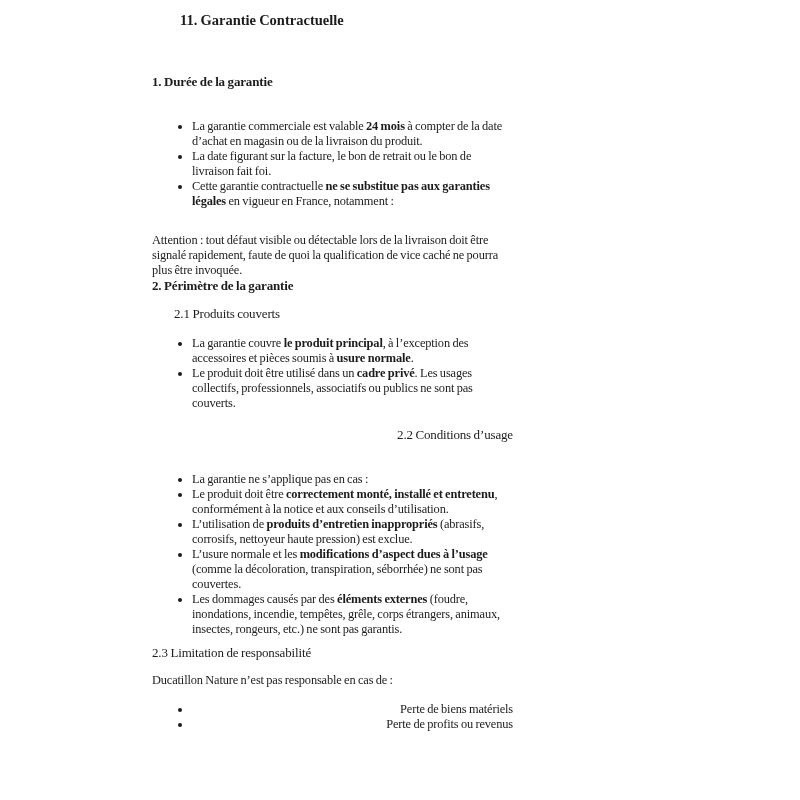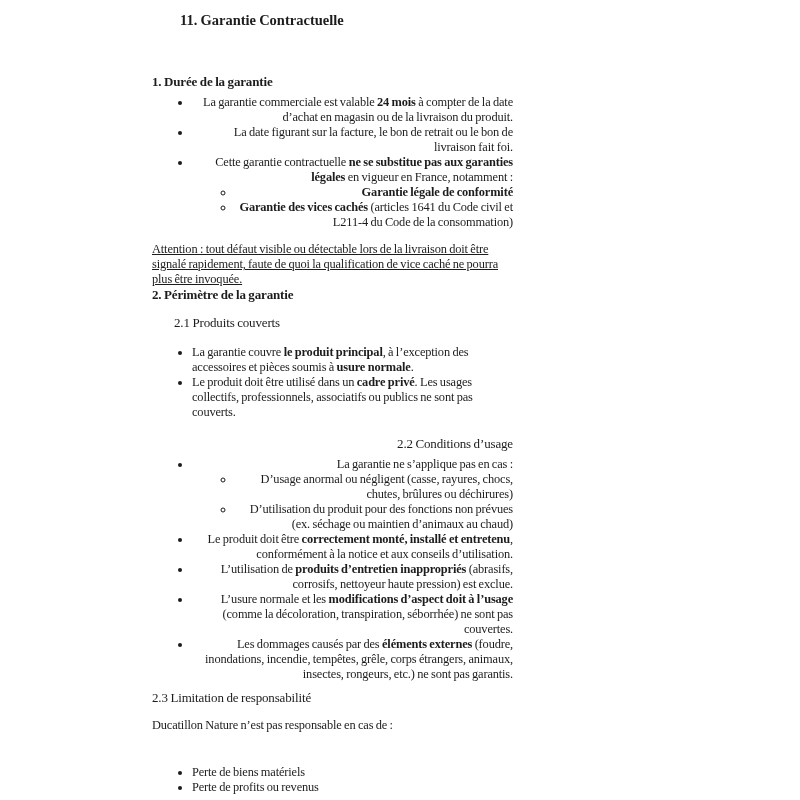--- a/index.html
+++ b/index.html
@@ -31,76 +31,68 @@
   h2 { font-weight: bold; }
   h3 { font-weight: normal; }
   ul { margin: 0; padding: 0 0 0 40px; }
   ul.bl { list-style-type: disc; }
   ul.sl { list-style-type: circle; padding-left: 43px; }
   li { margin: 0; padding: 0; }
   b { font-weight: bold; }
   
   .mt-intro { margin-top: 14px; }
   .mt-h1    { margin-top: 46px; }
-  .mt-list  { margin-top: 6px; text-align: right; }
-  .mt-att   { margin-top: 12px; text-decoration: underline; }
+  .mt-list  { margin-top: 30px; }
+  .mt-att   { margin-top: 24px; }
   .mt-h2    { }
   .mt-sub   { margin-top: 13px; margin-left: 22px; }
   .mt-sub2  { margin-top: 16px; text-align: right; }
   .mt-sub3  { margin-top: 8px; }
   .mt-list2 { margin-top: 15px; }
   .mt-p     { margin-top: 13px; }
-  .mt-list3 { margin-top: 32px; }
+  .mt-list3 { margin-top: 14px; text-align: right; }
 </style>
 </head>
 <body>
 
 <div class="page">
 
   <h1 class="doc-title">11. Garantie Contractuelle</h1>
 
 
   <h2 class="mt-h1">1. Durée de la garantie</h2>
 
   <ul class="bl mt-list">
     <li>La garantie commerciale est valable <b>24 mois</b> à compter de la date d’achat en magasin ou de la livraison du produit.</li>
     <li>La date figurant sur la facture, le bon de retrait ou le bon de livraison fait foi.</li>
     <li>
       <span>Cette garantie contractuelle <b>ne se substitue pas aux garanties légales</b> en vigueur en France, notamment :</span>
-      <ul class="sl">
-        <li><b>Garantie légale de conformité</b></li>
-        <li><b>Garantie des vices cachés</b> (articles 1641 du Code civil et L211-4 du Code de la consommation)</li>
-      </ul>
     </li>
   </ul>
 
   <p class="mt-att">Attention : tout défaut visible ou détectable lors de la livraison doit être signalé rapidement, faute de quoi la qualification de vice caché ne pourra plus être invoquée.</p>
 
   <h2 class="mt-h2">2. Périmètre de la garantie</h2>
 
   <h3 class="mt-sub">2.1 Produits couverts</h3>
 
   <ul class="bl mt-list2">
     <li>La garantie couvre <b>le produit principal</b>, à l’exception des accessoires et pièces soumis à <b>usure normale</b>.</li>
     <li>Le produit doit être utilisé dans un <b>cadre privé</b>. Les usages collectifs, professionnels, associatifs ou publics ne sont pas couverts.</li>
   </ul>
 
   <h3 class="mt-sub2">2.2 Conditions d’usage</h3>
 
   <ul class="bl mt-list">
     <li>
       <span>La garantie ne s’applique pas en cas :</span>
-      <ul class="sl">
-        <li>D’usage anormal ou négligent (casse, rayures, chocs, chutes, brûlures ou déchirures)</li>
-        <li>D’utilisation du produit pour des fonctions non prévues (ex. séchage ou maintien d’animaux au chaud)</li>
-      </ul>
     </li>
     <li>Le produit doit être <b>correctement monté, installé et entretenu</b>, conformément à la notice et aux conseils d’utilisation.</li>
     <li>L’utilisation de <b>produits d’entretien inappropriés</b> (abrasifs, corrosifs, nettoyeur haute pression) est exclue.</li>
-    <li>L’usure normale et les <b>modifications d’aspect doit à l’usage</b> (comme la décoloration, transpiration, séborrhée) ne sont pas couvertes.</li>
+    <li>L’usure normale et les <b>modifications d’aspect dues à l’usage</b> (comme la décoloration, transpiration, séborrhée) ne sont pas couvertes.</li>
     <li>Les dommages causés par des <b>éléments externes</b> (foudre, inondations, incendie, tempêtes, grêle, corps étrangers, animaux, insectes, rongeurs, etc.) ne sont pas garantis.</li>
   </ul>
 
   <h3 class="mt-sub3">2.3 Limitation de responsabilité</h3>
 
   <p class="mt-p">Ducatillon Nature n’est pas responsable en cas de :</p>
 
   <ul class="bl mt-list3">
     <li>Perte de biens matériels</li>
     <li>Perte de profits ou revenus</li>

